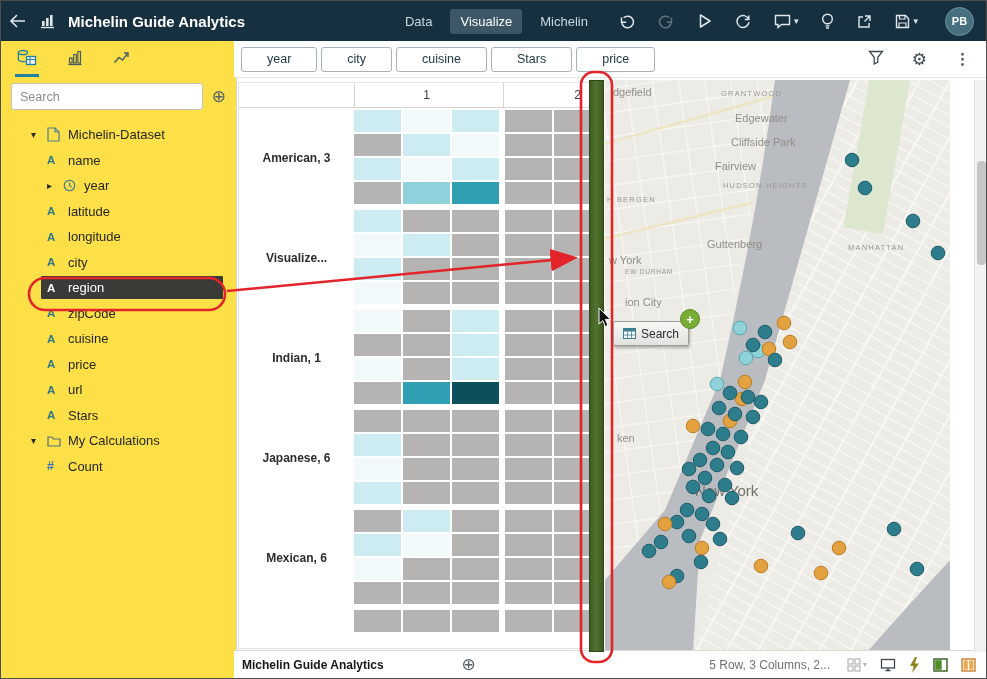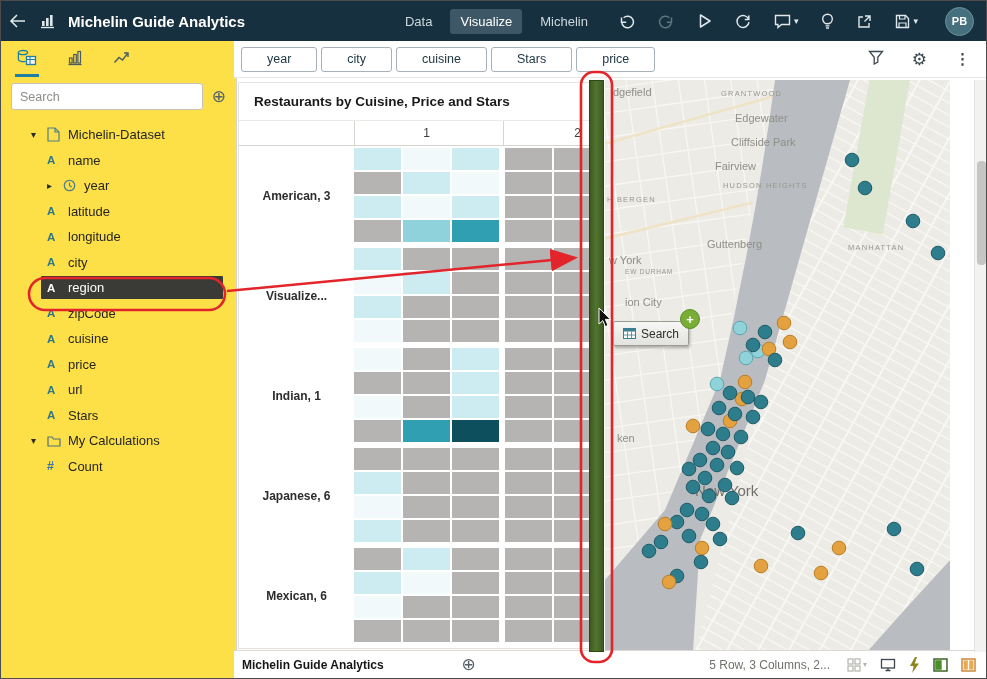--- a/index.html
+++ b/index.html
@@ -291,21 +291,20 @@
         <svg width="16" height="15" viewBox="0 0 16 15">
             <path d="M1.5 1.5 h13 L9.8 7.3 V12 l-3.6 2 V7.3 z" fill="none" stroke="#3d4950" stroke-width="1.3"></path>
           </svg>
       </span>
       <span class="gear">⚙</span>
       <span class="kebab">⋮</span>
     </div>
   </div>
 
   <div class="hm-panel">
-    <div class="hm-title">Restaurants by Cuisine, Price and Stars</div>
     <div class="hm-header" id="hm-header">
       <span class="hm-vline" style="left:115px"></span>
       <span class="hm-vline" style="left:264px"></span>
     <span class="hm-colhead" style="left: 115px; width: 145px;">1</span>
         <span class="hm-colhead" style="left: 266px; width: 145px;">2</span>
       </div>
     <div class="hm-grid" id="hm-grid">
         <div class="hm-group">
           <div class="hm-label">American, 3</div>
           <div class="hm-cells">

